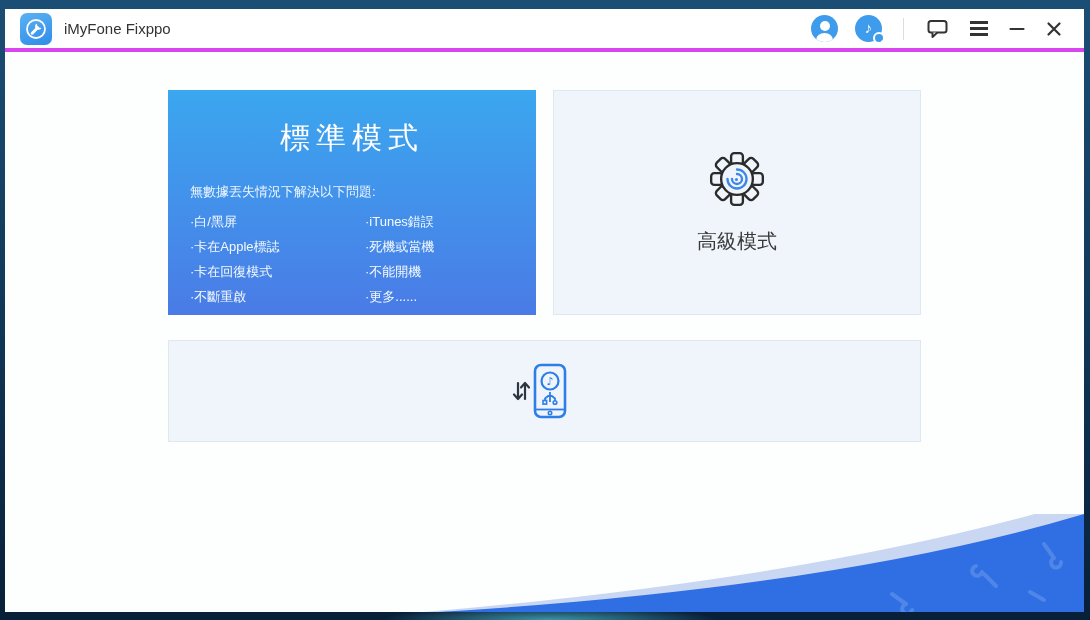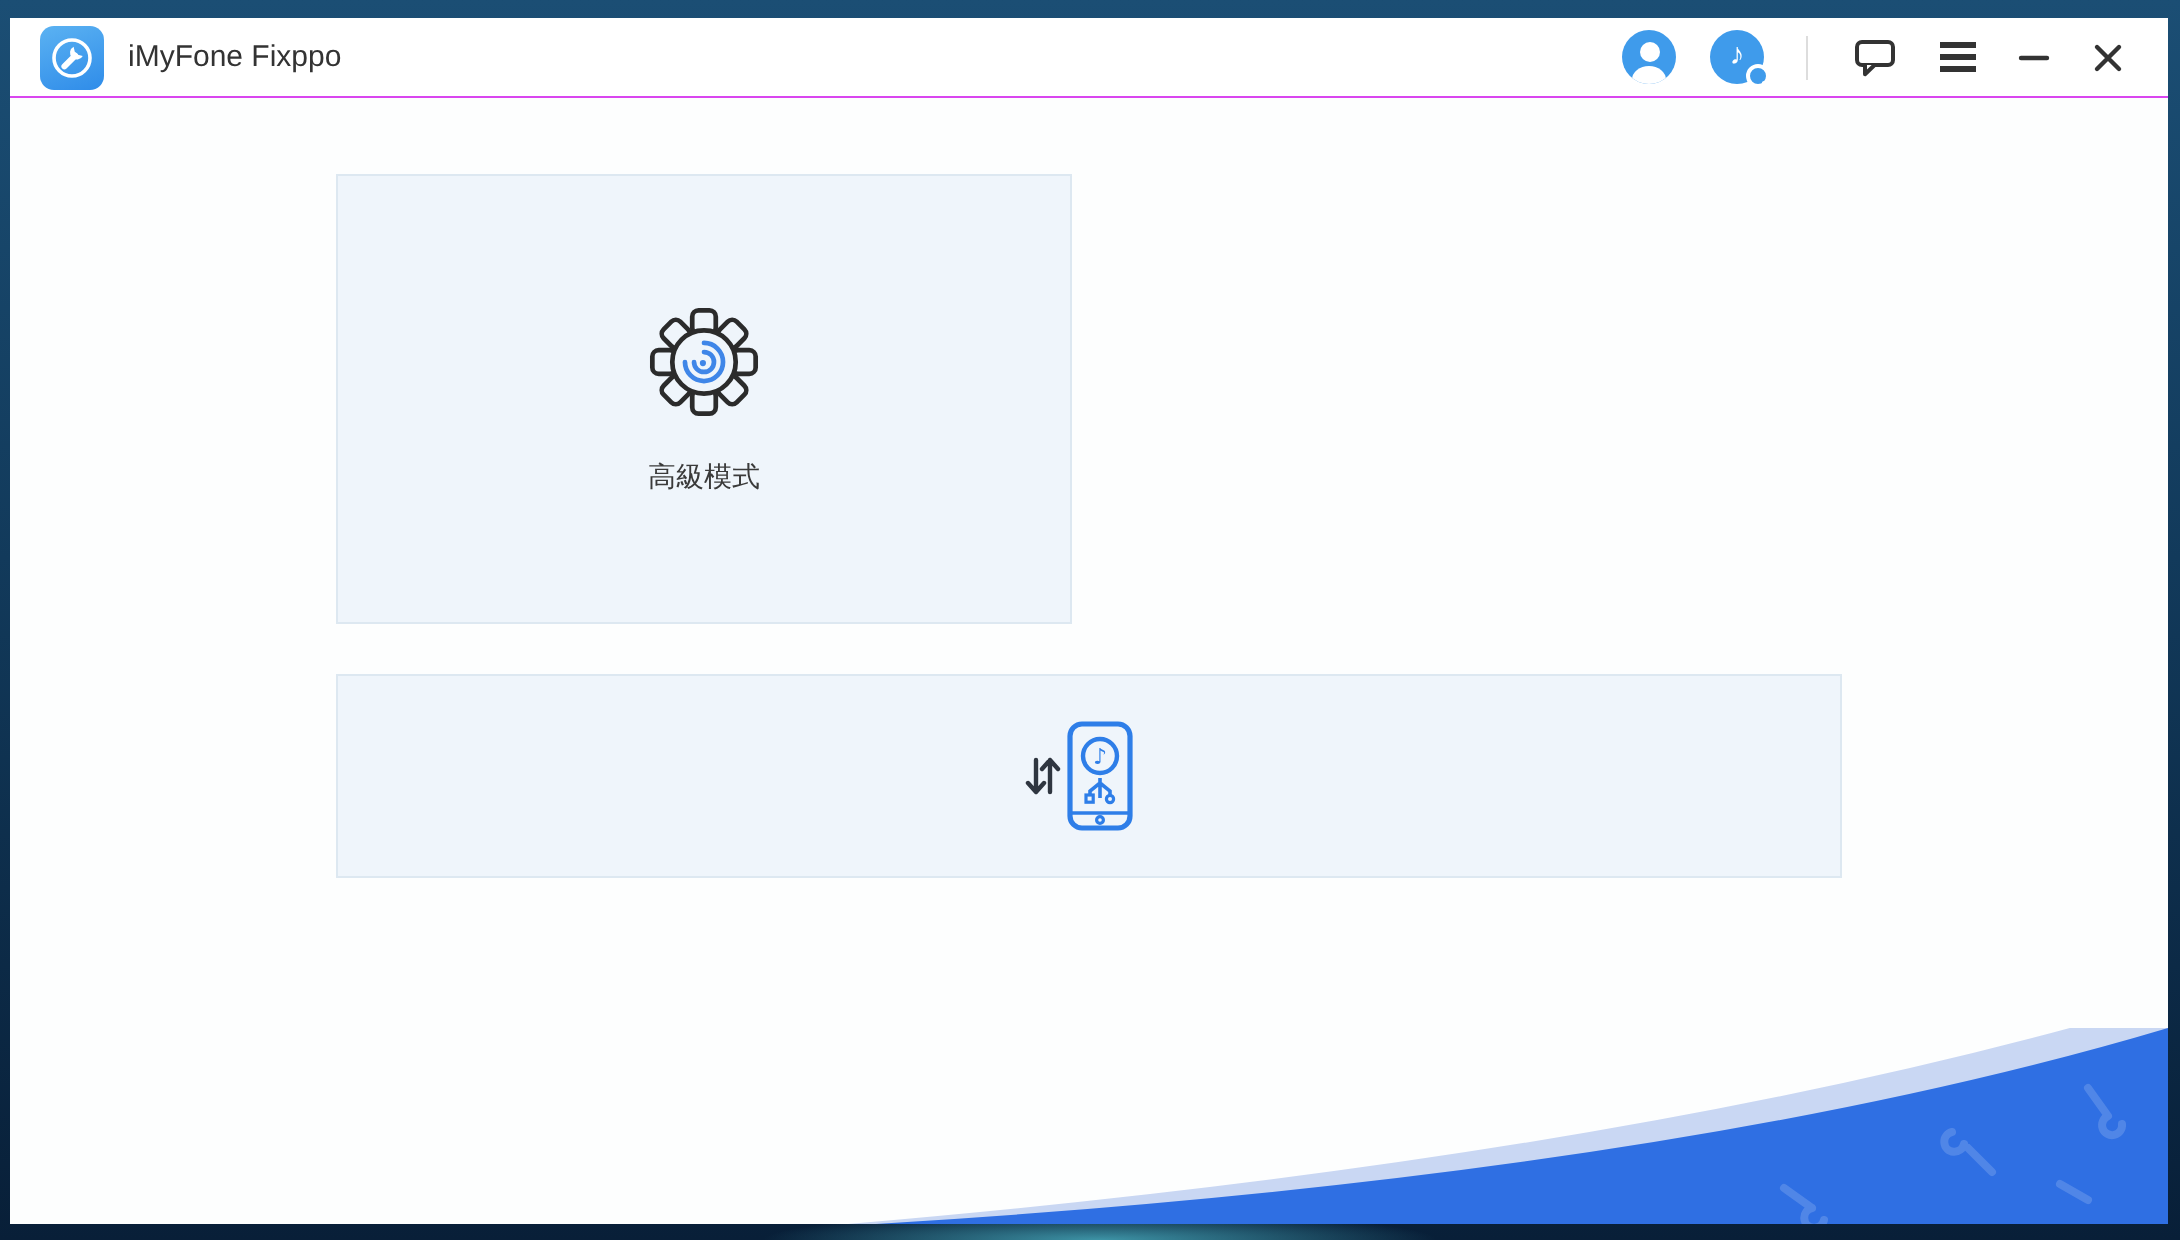--- a/index.html
+++ b/index.html
@@ -6,21 +6,21 @@
   body{
     width:1090px;height:620px;position:relative;overflow:hidden;
     font-family:"Liberation Sans","DejaVu Sans",sans-serif;
     background:linear-gradient(180deg,#1b4e74 0%,#123a5b 45%,#081f38 100%);
   }
   .desktop-glow{position:absolute;left:380px;bottom:0;width:340px;height:14px;
     background:radial-gradient(ellipse at 50% 100%,rgba(90,210,225,.65),rgba(90,210,225,0) 70%);}
   .window{position:absolute;left:5px;top:9px;width:1079px;height:603px;background:#fdfefe;}
   
   .titlebar{height:39px;display:flex;align-items:center;padding:0 20px 0 15px;
-    border-bottom:1px solid #d946ef;background:#fff;position:relative;z-index:5;}
+    border-bottom:4px solid #d946ef;background:#fff;position:relative;z-index:5;}
   .logo{width:32px;height:32px;border-radius:7px;flex:0 0 auto;
     background:linear-gradient(160deg,#5bb2f2,#2f8ce9);display:flex;align-items:center;justify-content:center;}
   .app-title{margin-left:12px;font-size:15px;color:#333;}
   .tb-right{margin-left:auto;display:flex;align-items:center;gap:17px;}
   .round-icon{width:27px;height:27px;border-radius:50%;background:var(--accent-blue);
     position:relative;overflow:visible;display:flex;align-items:center;justify-content:center;cursor:pointer;}
   .user-clip{width:27px;height:27px;border-radius:50%;overflow:hidden;position:absolute;left:0;top:0;}
   .user-head{position:absolute;left:8.5px;top:6px;width:10px;height:10px;border-radius:50%;background:#fff;}
   .user-body{position:absolute;left:5px;top:18px;width:17px;height:14px;border-radius:50%;background:#fff;}
   .music-note{color:#fff;font-size:15px;line-height:1;margin-top:-2px;}
@@ -39,21 +39,21 @@
   .cards{width:753px;margin:38px auto 0;display:flex;gap:17px;position:relative;z-index:2;}
   .card-standard{width:368px;height:225px;box-sizing:border-box;cursor:pointer;
     background:linear-gradient(180deg,var(--grad-top),var(--grad-bottom));color:#fff;}
   .std-title{text-align:center;font-size:30px;font-weight:400;letter-spacing:6px;padding-top:28px;}
   .std-subtitle{margin:24px 0 0 22px;font-size:13px;color:#eef6ff;}
   .std-list{display:flex;margin:8px 0 0 22px;font-size:13px;line-height:25px;color:#f4faff;}
   .std-col-left{width:175px;}
   .card-advanced{width:368px;height:225px;box-sizing:border-box;cursor:pointer;
     background:var(--panel-bg);border:1px solid var(--panel-border);
     display:flex;flex-direction:column;align-items:center;justify-content:center;}
-  .adv-label{margin-top:20px;font-size:14px;color:#3a3a3a;}
+  .adv-label{margin-top:20px;font-size:20px;color:#3a3a3a;}
   .card-recovery{width:753px;height:102px;box-sizing:border-box;margin:25px auto 0;cursor:pointer;
     background:var(--panel-bg);border:1px solid var(--panel-border);
     display:flex;align-items:center;justify-content:center;gap:28px;position:relative;z-index:2;}
   .rec-label{font-size:16px;color:#3a3a3a;}
   
   .swoosh{position:absolute;right:0;bottom:0;width:660px;height:98px;z-index:1;pointer-events:none;}
 </style>
 </head>
 <body>
 
@@ -104,20 +104,38 @@
             <path d="M2.5,2.5 L13.5,13.5 M13.5,2.5 L2.5,13.5" stroke="#333" stroke-width="2.2" stroke-linecap="round"></path>
           </svg>
       </div>
     </div>
   </div>
 
   <div class="content">
 
     <div class="cards">
 
+      <div class="card-standard">
+        <div class="std-title">標準模式</div>
+        <div class="std-subtitle">無數據丟失情況下解決以下問題:</div>
+        <div class="std-list">
+          <div class="std-col-left">
+            <div>·白/黑屏</div>
+            <div>·卡在Apple標誌</div>
+            <div>·卡在回復模式</div>
+            <div>·不斷重啟</div>
+          </div>
+          <div class="std-col-right">
+            <div>·iTunes錯誤</div>
+            <div>·死機或當機</div>
+            <div>·不能開機</div>
+            <div>·更多......</div>
+          </div>
+        </div>
+      </div>
 
       <div class="card-advanced">
         <svg width="58" height="58" viewBox="0 0 64 64">
           <g fill="#eff5fb" stroke="#2b2b2b" stroke-width="2.6">
             <rect x="25.5" y="3.5" width="13" height="13" rx="3.5" transform="rotate(0 32 32)"></rect>
             <rect x="25.5" y="3.5" width="13" height="13" rx="3.5" transform="rotate(45 32 32)"></rect>
             <rect x="25.5" y="3.5" width="13" height="13" rx="3.5" transform="rotate(90 32 32)"></rect>
             <rect x="25.5" y="3.5" width="13" height="13" rx="3.5" transform="rotate(135 32 32)"></rect>
             <rect x="25.5" y="3.5" width="13" height="13" rx="3.5" transform="rotate(180 32 32)"></rect>
             <rect x="25.5" y="3.5" width="13" height="13" rx="3.5" transform="rotate(225 32 32)"></rect>

